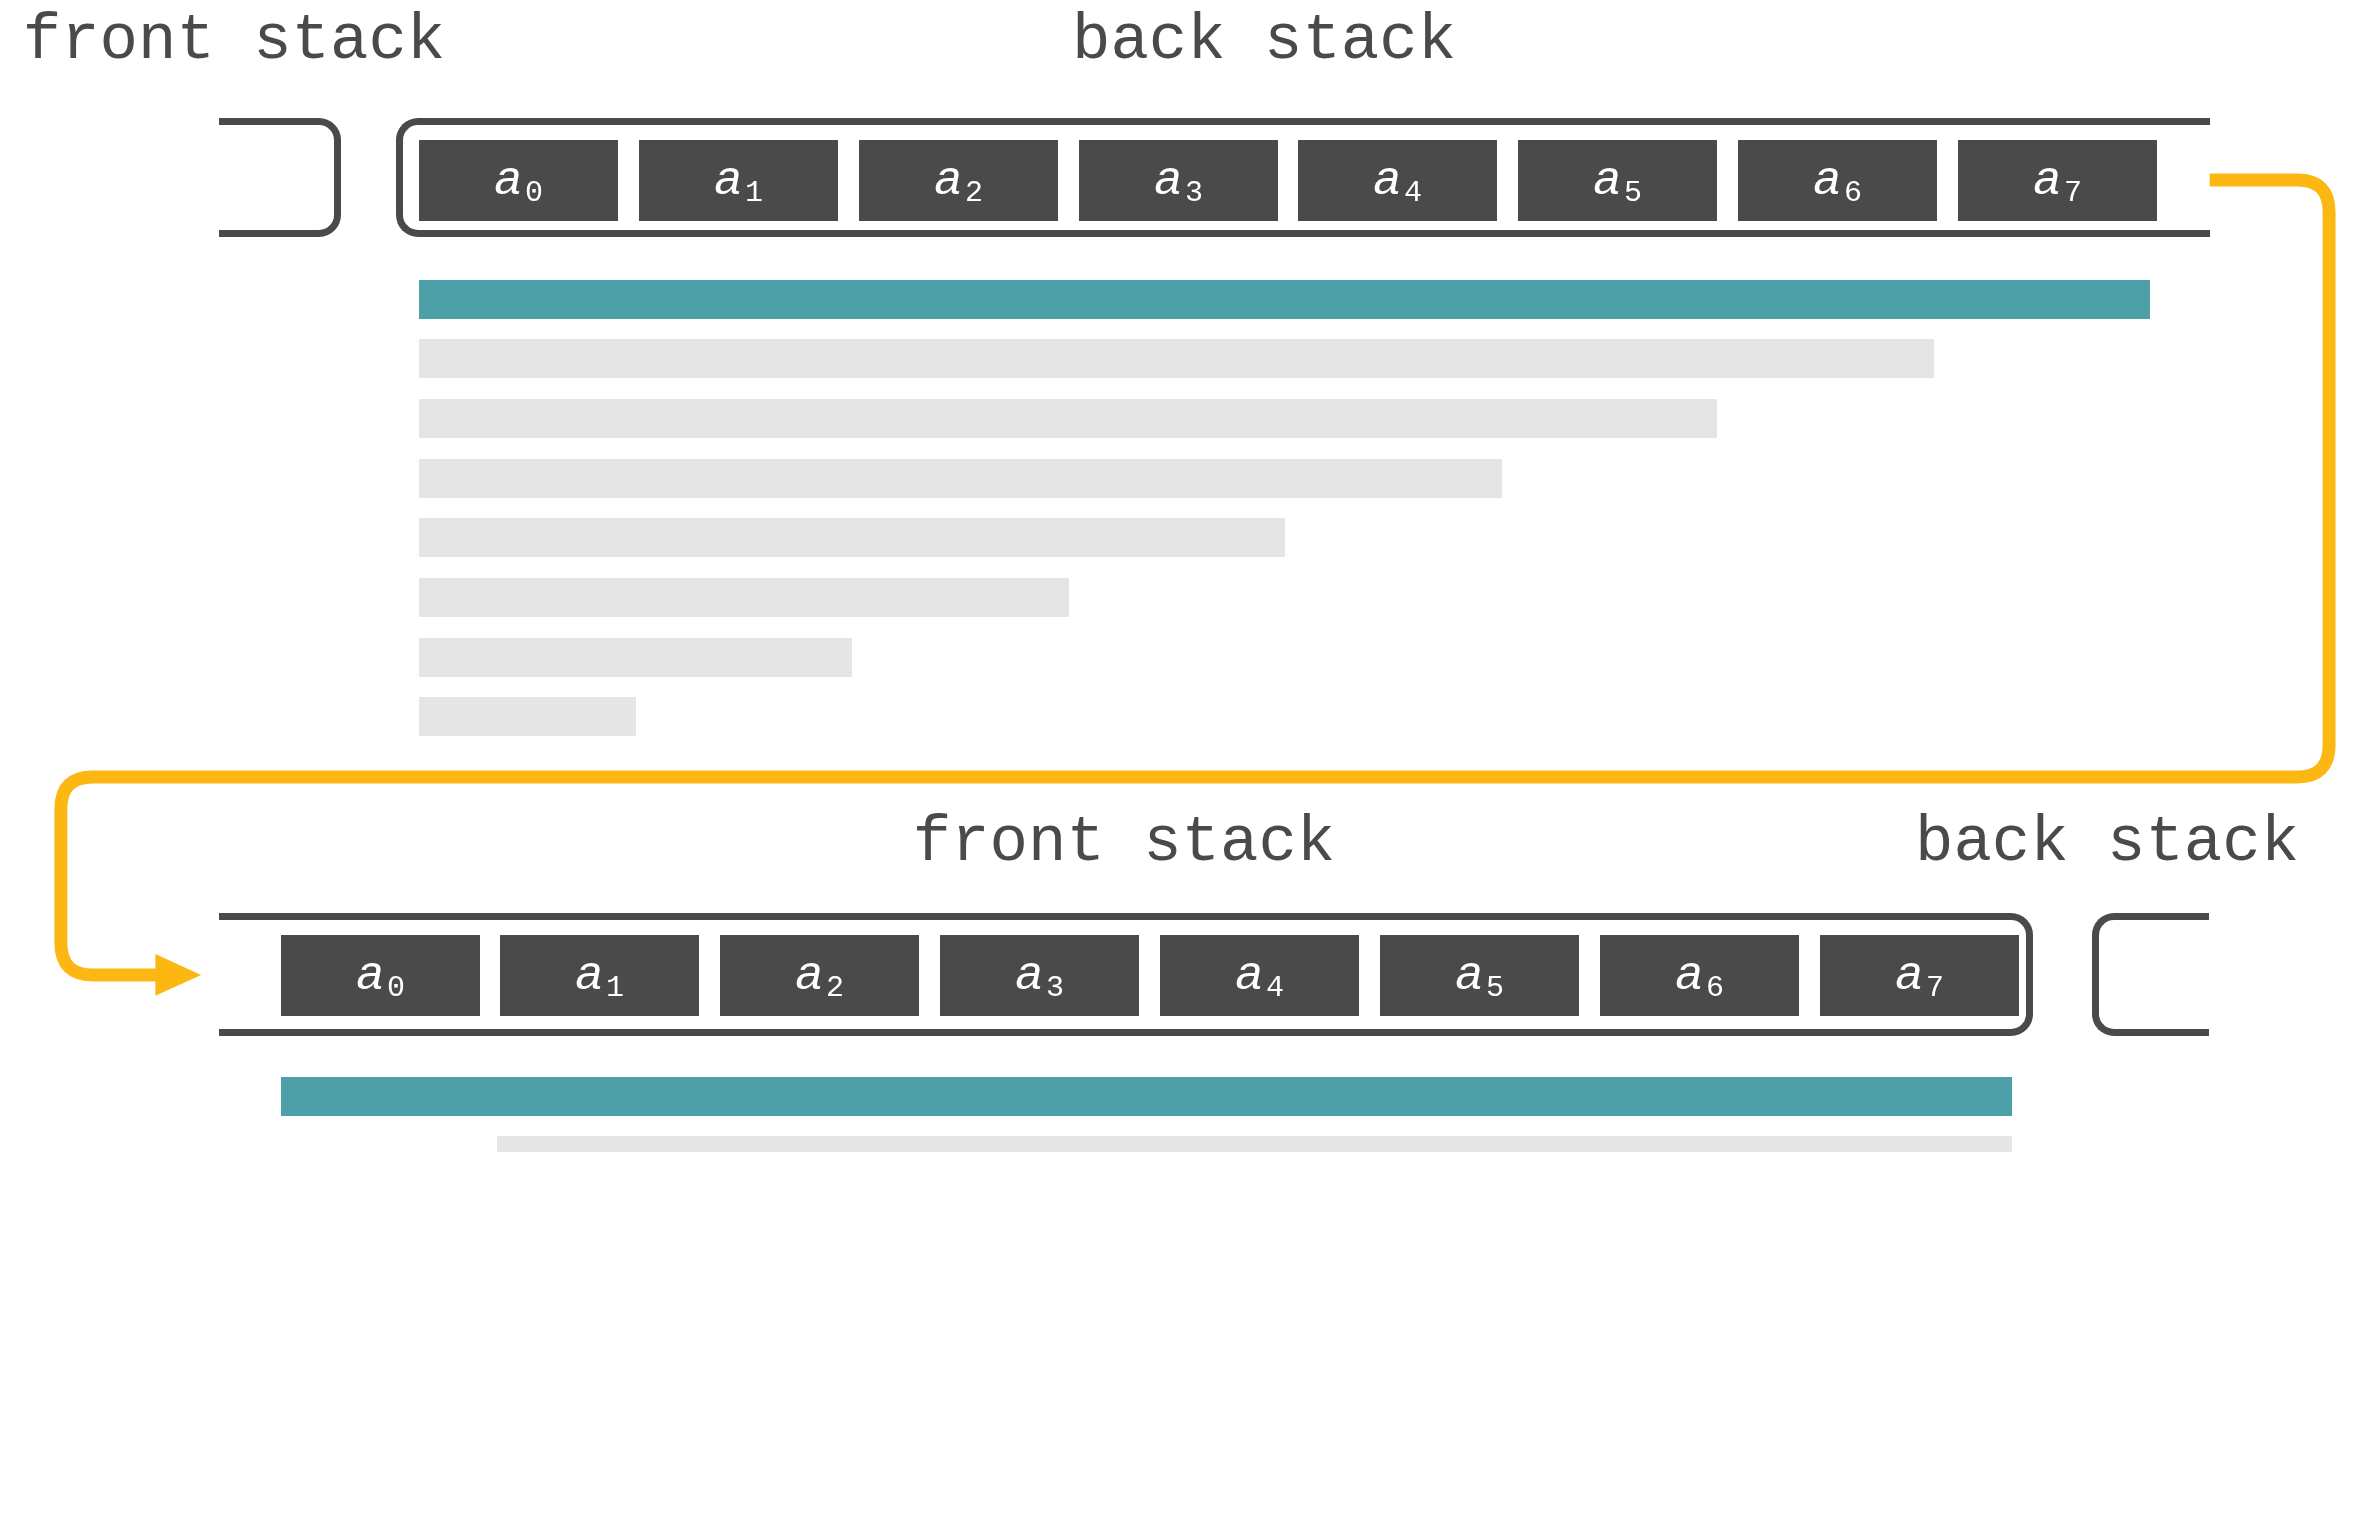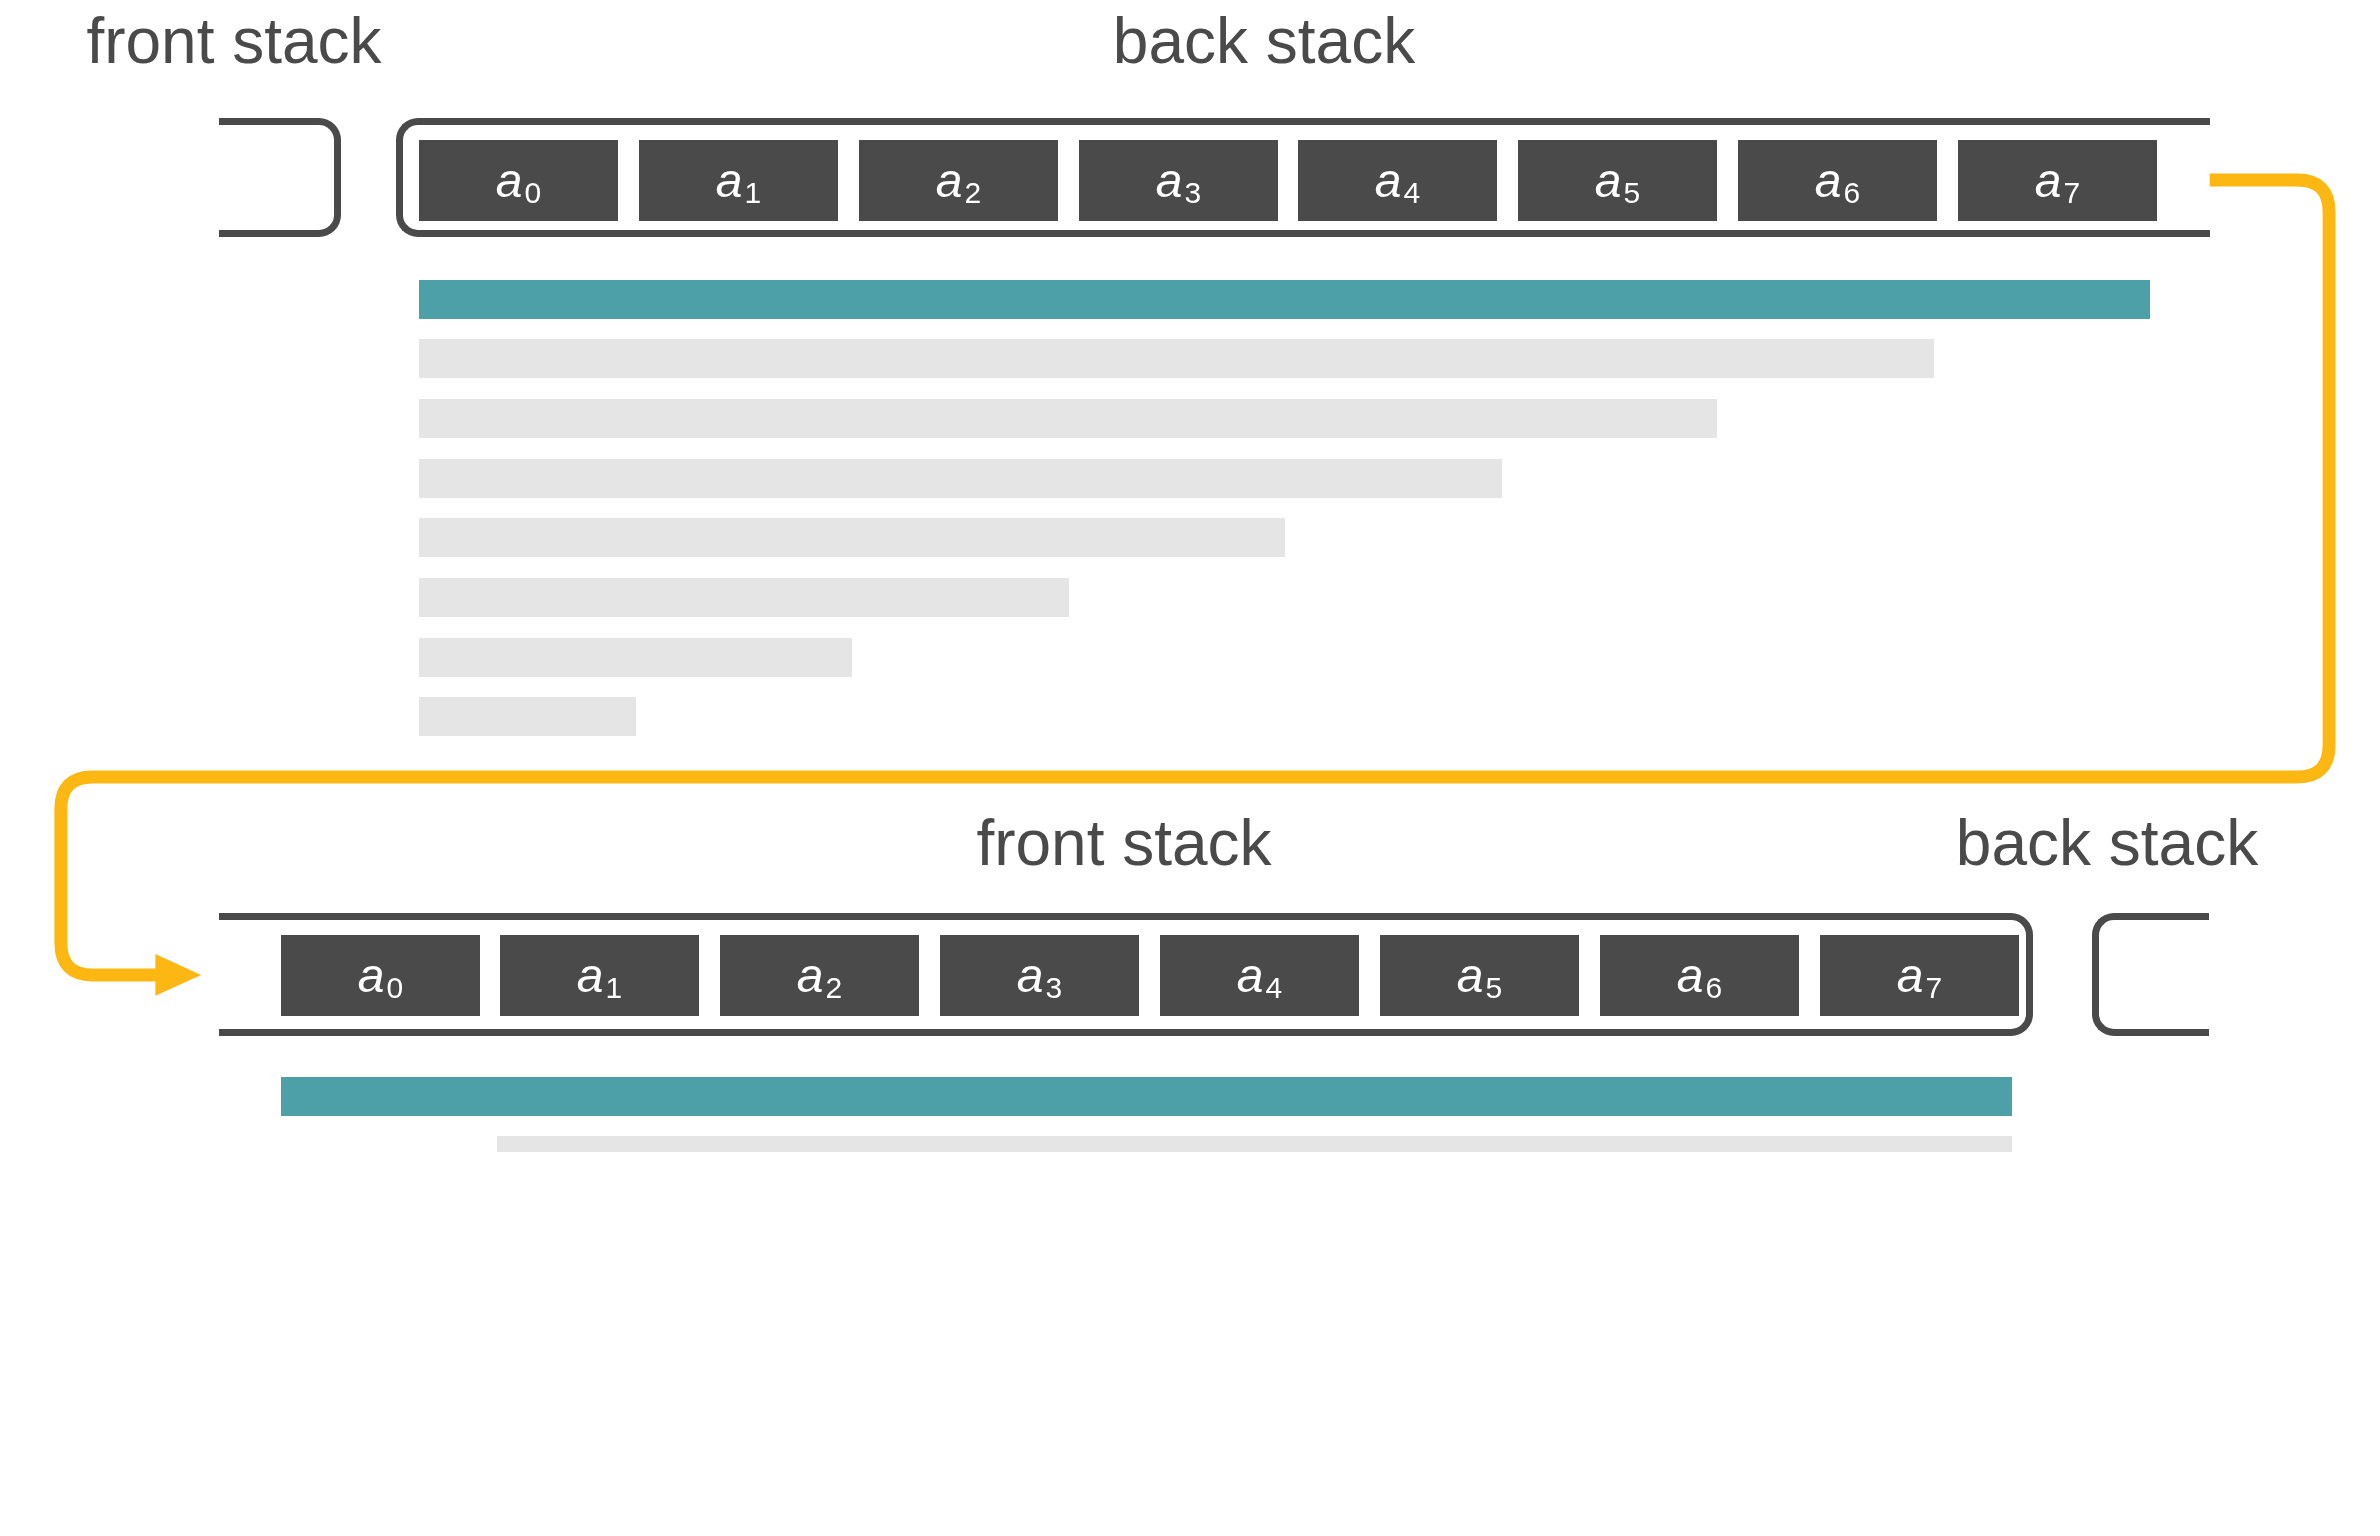--- a/index.html
+++ b/index.html
@@ -1,21 +1,21 @@
 <!DOCTYPE html>
 <html style="--dark: #4a4a4a; --teal: #4d9fa8; --light-gray: #e5e5e5; --yellow: #fcb712; --white: #ffffff;"><head>
 <meta charset="utf-8">
 <style>
   html,body{margin:0;padding:0;background:#ffffff;}
   #canvas{
     position:relative;
     width:2380px;height:1152px;
     background:var(--white,#fff);
     overflow:hidden;
-    font-family:Liberation Sans, sans-serif;
+    font-family:Liberation Mono, monospace;
   }
   .diagram-label{
     position:absolute;
     transform:translateX(-50%);
     font-size:64px;
     line-height:1.05;
     color:var(--dark,#4a4a4a);
     white-space:nowrap;
   }
   .stack{

